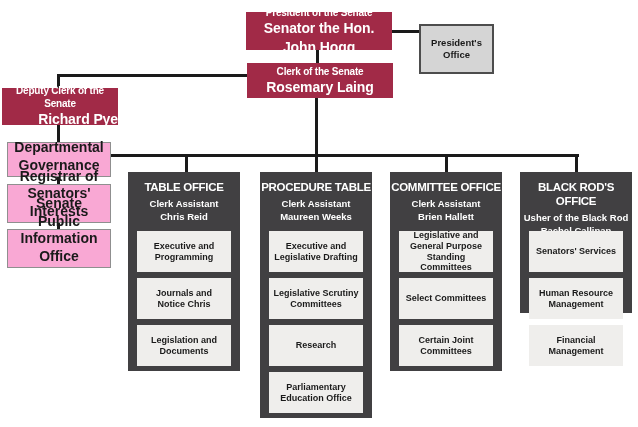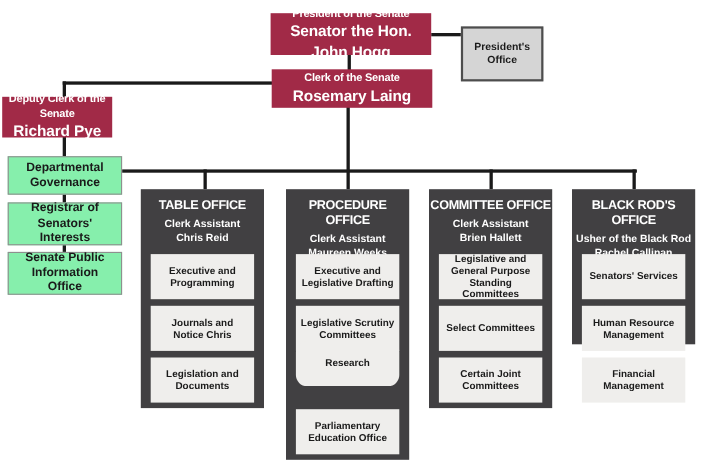--- a/index.html
+++ b/index.html
@@ -8,22 +8,22 @@
     font-family:"Liberation Sans","DejaVu Sans",sans-serif;
     overflow:hidden;
   }
   .box{position:absolute;box-sizing:border-box;display:flex;flex-direction:column;
        align-items:center;justify-content:center;text-align:center;}
   .maroon{background:#a12a47;color:#ffffff;}
   .maroon .t1{font-size:10px;font-weight:600;letter-spacing:-0.2px;line-height:1.3;}
   .maroon .t2{font-size:14px;font-weight:bold;letter-spacing:-0.1px;line-height:1.3;}
   .graybox{background:#d5d5d5;border:2px solid #4d4d4d;color:#1a1a1a;
            font-size:9.5px;font-weight:600;line-height:1.25;}
-  .lightbox{background:#86efac;border:1px solid #8f8f8f;color:#1a1a1a;
-            font-size:11px;font-weight:600;line-height:1.25;}
+  .lightbox{background:#f9a8d4;border:1px solid #8f8f8f;color:#1a1a1a;
+            font-size:14px;font-weight:600;line-height:1.25;justify-content:flex-end;}
   .col{position:absolute;box-sizing:border-box;background:#414042;color:#ffffff;}
   .col .hdr{padding-top:9px;text-align:center;}
   .col .title{font-size:11.5px;font-weight:bold;letter-spacing:-0.3px;line-height:1.2;}
   .col .role{font-size:9.5px;font-weight:700;margin-top:3px;line-height:1.2;}
   .col .name{font-size:9.5px;font-weight:bold;margin-top:2px;line-height:1.2;}
   .unit{position:absolute;left:9px;right:9px;height:41px;background:#efeeec;color:#1a1a1a;
         display:flex;align-items:center;justify-content:center;text-align:center;
         font-size:9px;font-weight:600;line-height:1.18;padding:2px 4px;box-sizing:border-box;}
   .line{position:absolute;background:#1a1a1a;}
 </style>
@@ -52,21 +52,21 @@
 
   <div class="box graybox" style="left:419px;top:24px;width:75px;height:50px;padding:2px 6px;">
     <div>President's Office</div>
   </div>
 
   <div class="box maroon" style="left:247px;top:63px;width:146px;height:35px;">
     <div class="t1">Clerk of the Senate</div>
     <div class="t2">Rosemary Laing</div>
   </div>
 
-  <div class="box maroon" style="left:2px;top:88px;width:100px;height:37px;">
+  <div class="box maroon" style="left:2px;top:88px;width:116px;height:37px;align-items:flex-end;">
     <div class="t1">Deputy Clerk of the Senate</div>
     <div class="t2">Richard Pye</div>
   </div>
 
   <div class="box lightbox" style="left:7px;top:142px;width:104px;height:35px;padding:2px 6px;">
     <div>Departmental Governance</div>
   </div>
   <div class="box lightbox" style="left:7px;top:184px;width:104px;height:39px;padding:2px 6px;">
     <div>Registrar of Senators' Interests</div>
   </div>
@@ -80,27 +80,27 @@
       <div class="role">Clerk Assistant</div>
       <div class="name">Chris Reid</div>
     </div>
     <div class="unit" style="top:59px;">Executive and Programming</div>
     <div class="unit" style="top:106px;">Journals and Notice Chris</div>
     <div class="unit" style="top:153px;">Legislation and Documents</div>
   </div>
 
   <div class="col" style="left:260px;top:172px;width:112px;height:246px;">
     <div class="hdr">
-      <div class="title">PROCEDURE OFFICE</div>
+      <div class="title">PROCEDURE TABLE</div>
       <div class="role">Clerk Assistant</div>
       <div class="name">Maureen Weeks</div>
     </div>
     <div class="unit" style="top:59px;">Executive and Legislative Drafting</div>
     <div class="unit" style="top:106px;">Legislative Scrutiny Committees</div>
-    <div class="unit" style="top:138px;border-radius:10px;">Research</div>
+    <div class="unit" style="top:153px;">Research</div>
     <div class="unit" style="top:200px;">Parliamentary Education Office</div>
   </div>
 
   <div class="col" style="left:390px;top:172px;width:112px;height:199px;">
     <div class="hdr">
       <div class="title">COMMITTEE OFFICE</div>
       <div class="role">Clerk Assistant</div>
       <div class="name">Brien Hallett</div>
     </div>
     <div class="unit" style="top:59px;">Legislative and General Purpose Standing Committees</div>

